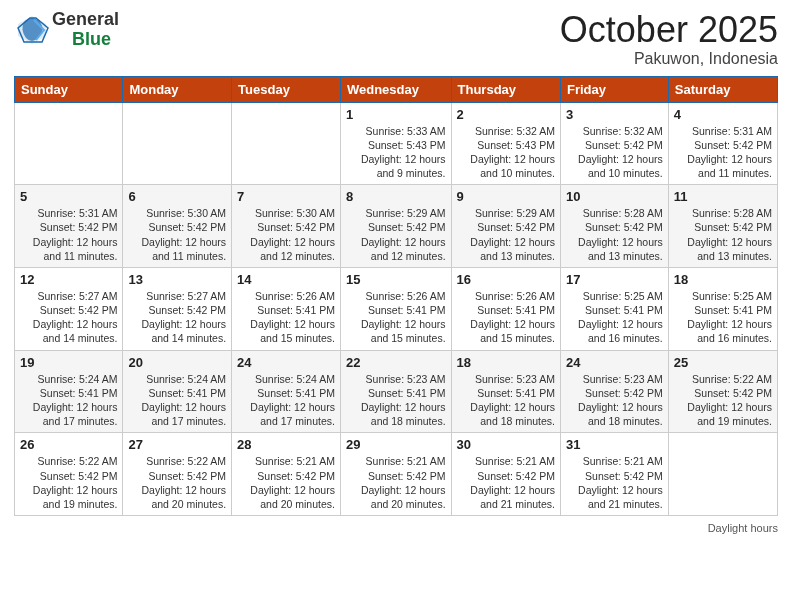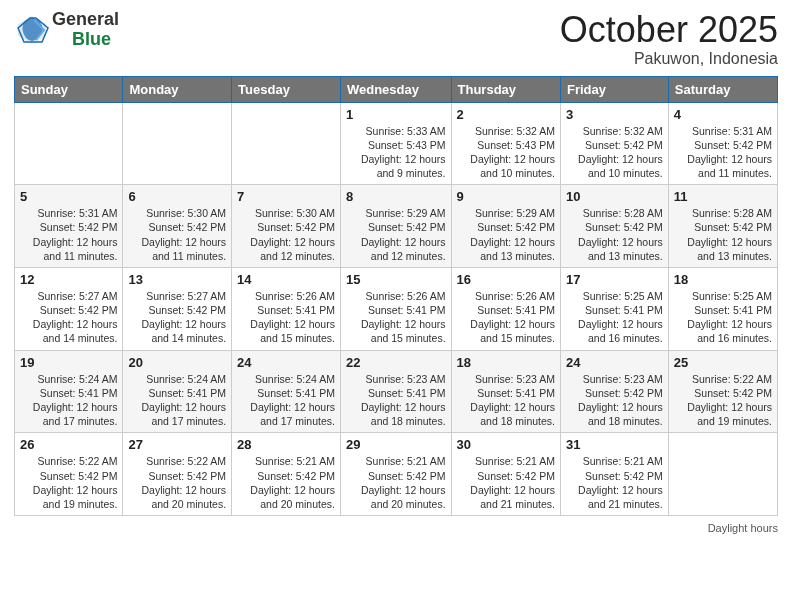--- a/index.html
+++ b/index.html
@@ -59,21 +59,21 @@
     .subtitle {
       font-size: 16px;
       color: #444;
     }
     .calendar {
       width: 100%;
       border-collapse: collapse;
       font-size: 11px;
     }
     .calendar th {
-      background: #737373;
+      background: #c2410c;
       color: #fff;
       text-align: left;
       padding: 5px 6px;
       font-size: 13px;
       font-weight: bold;
       border: 1px solid #1a6ab0;
     }
     .calendar td {
       border: 1px solid #ccc;
       vertical-align: top;

